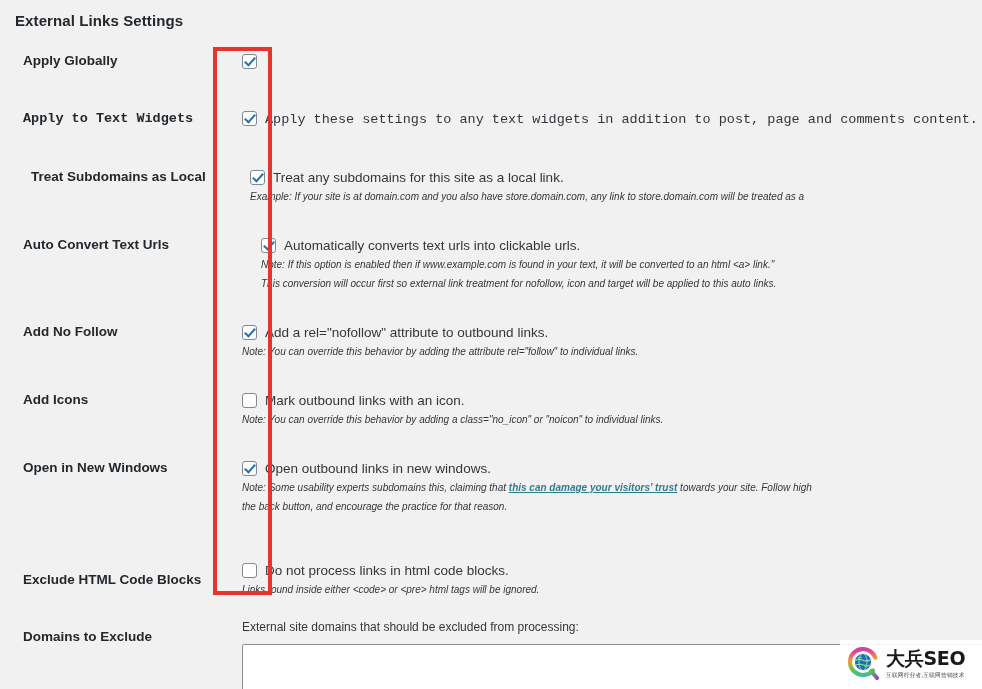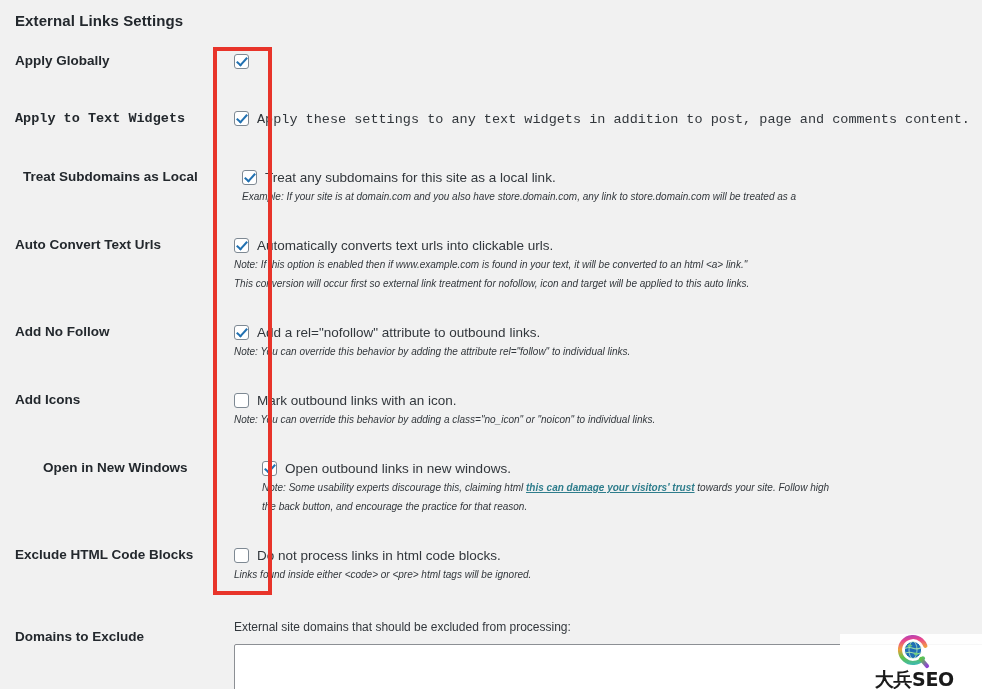--- a/index.html
+++ b/index.html
@@ -48,20 +48,21 @@
 
   .row-label {
     width: 219px;
     flex: 0 0 219px;
     box-sizing: border-box;
     padding-left: 15px;
     font-size: 13.5px;
     font-weight: 600;
     color: #23282d;
     line-height: 1.35;
+    margin-left: 8px;
   }
 
   .row-body {
     flex: 1 1 auto;
     min-width: 0;
     padding-left: 15px;
     box-sizing: border-box;
   }
 
   .cb-line {
@@ -110,25 +111,25 @@
   .note a {
     color: #2e7d8c;
     text-decoration: underline;
     font-weight: bold;
   }
 
   
   .r0 { height: 58px; }
   .r1 { height: 58px; font-family: Liberation Mono, monospace; }
   .r2 { height: 68px; padding-left: 8px; }
-  .r3 { height: 87px; }
+  .r3 { height: 87px; gap: 19px; }
   .r4 { height: 68px; }
   .r5 { height: 68px; }
-  .r6 { height: 87px; padding-left: 28px; }
-  .r7 { height: 68px; }
+  .r6 { height: 87px; }
+  .r7 { height: 68px; align-items: center; }
 
   
   .annot-rect {
     position: absolute;
     left: 213px;
     top: 47px;
     width: 59px;
     height: 548px;
     border: 4px solid #e8342a;
     box-sizing: border-box;
@@ -166,30 +167,29 @@
     padding: 6px 8px;
     resize: none;
     outline: none;
     box-shadow: 0 0 0 transparent;
   }
 
   
   .watermark {
     position: absolute;
     right: 0px;
-    bottom: 8px;
+    bottom: 2px;
     width: 142px;
     height: 47px;
     background: rgba(255,255,255,0.93);
     display: flex;
     align-items: center;
     padding-left: 6px;
     box-sizing: border-box;
     z-index: 20;
-    flex-direction: column;
   }
   .wm-logo {
     width: 36px;
     height: 36px;
     flex: 0 0 36px;
     position: relative;
   }
   .wm-text {
     margin-left: 4px;
     line-height: 1;
@@ -278,21 +278,21 @@
         <span class="note"><span class="lead">Note:</span><span> You can override this behavior by adding a class="no_icon" or "noicon" to individual links.</span></span>
       </div>
     </div>
 
     <div class="row r6">
       <div class="row-label">Open in New Windows</div>
       <div class="row-body">
         <label class="cb-line">
           <span class="cbox checked"></span><span>Open outbound links in new windows.</span>
         </label>
-        <span class="note"><span class="lead">Note:</span><span> Some usability experts discourage this, claiming html </span><a href="#">this can damage your visitors' trust</a><span> towards your site. Follow high</span></span>
+        <span class="note"><span class="lead">Note:</span><span> Some usability experts subdomains this, claiming that </span><a href="#">this can damage your visitors' trust</a><span> towards your site. Follow high</span></span>
         <span class="note"><span>the back button, and encourage the practice for that reason.</span></span>
       </div>
     </div>
 
     <div class="row r7">
       <div class="row-label">Exclude HTML Code Blocks</div>
       <div class="row-body">
         <label class="cb-line">
           <span class="cbox"></span><span>Do not process links in html code blocks.</span>
         </label>

